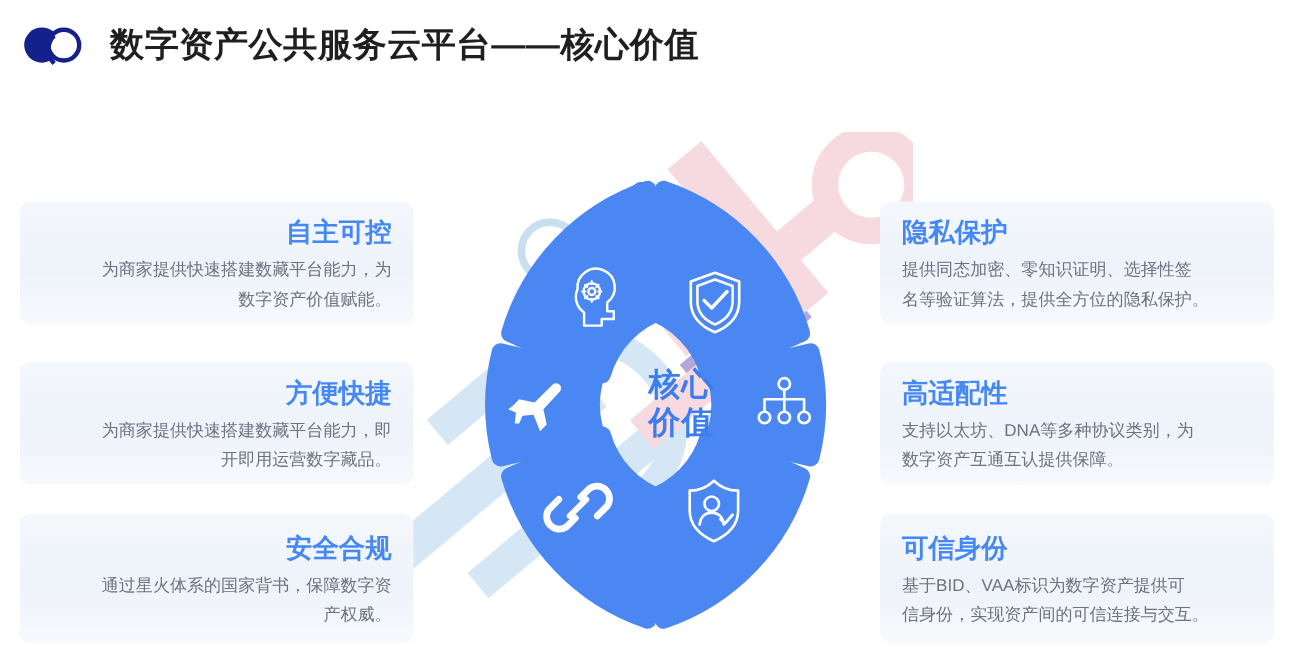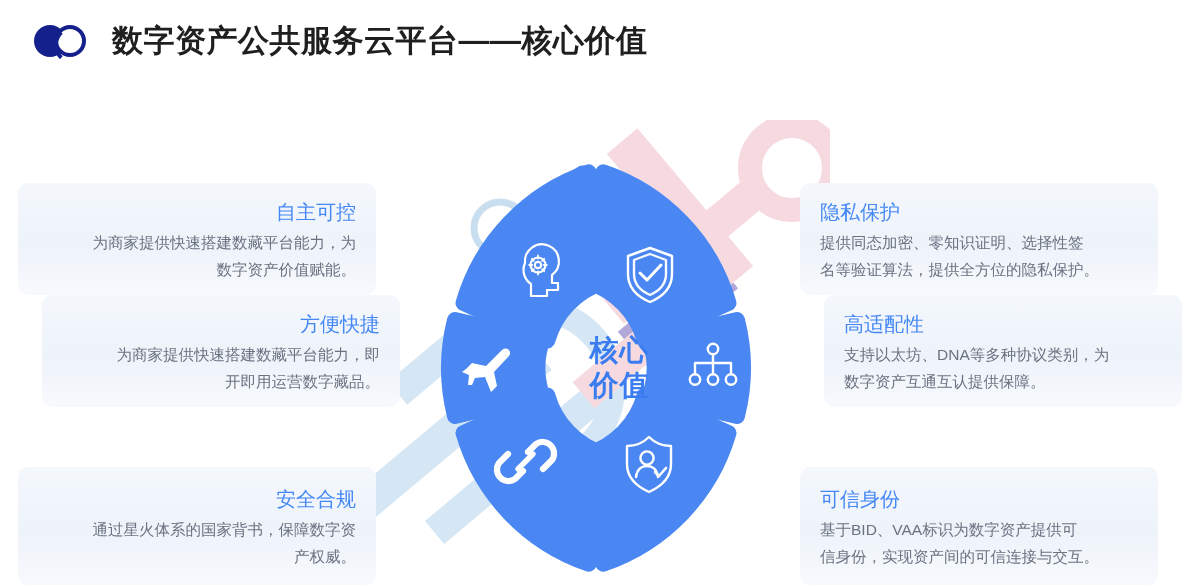--- a/index.html
+++ b/index.html
@@ -20,21 +20,21 @@
   }
 
   
   .header {
     position: absolute;
     left: 0; top: 0;
     width: 1191px;
     height: 82px;
     display: flex;
     align-items: center;
-    padding-left: 34px;
+    padding-left: 22px;
   }
   .brand-logo {
     position: relative;
     width: 58px;
     height: 34px;
     flex: 0 0 auto;
     margin-right: 20px;
   }
   .brand-logo .c-solid {
     position: absolute;
@@ -87,26 +87,26 @@
     z-index: 2;
     padding: 14px 20px 12px 20px;
     display: flex;
     flex-direction: column;
     justify-content: center;
   }
   .card.left  { width: 358px; left: 18px;  text-align: right; }
   .card.right { width: 358px; left: 800px; text-align: left;  }
 
   .card-r1 { top: 183px; height: 112px; }
-  .card-r2 { top: 295px; height: 112px; margin-left: 24px; }
+  .card-r2 { top: 329px; height: 112px; }
   .card-r3 { top: 467px; height: 118px; }
 
   .card-title {
-    font-size: 20px;
-    font-weight: 400;
+    font-size: 24px;
+    font-weight: 700;
     color: #4588f5;
     line-height: 1.5;
     margin-bottom: 3px;
   }
   .card-desc {
     font-size: 15.5px;
     color: #6b7280;
     line-height: 1.72;
     white-space: pre-line;
   }

